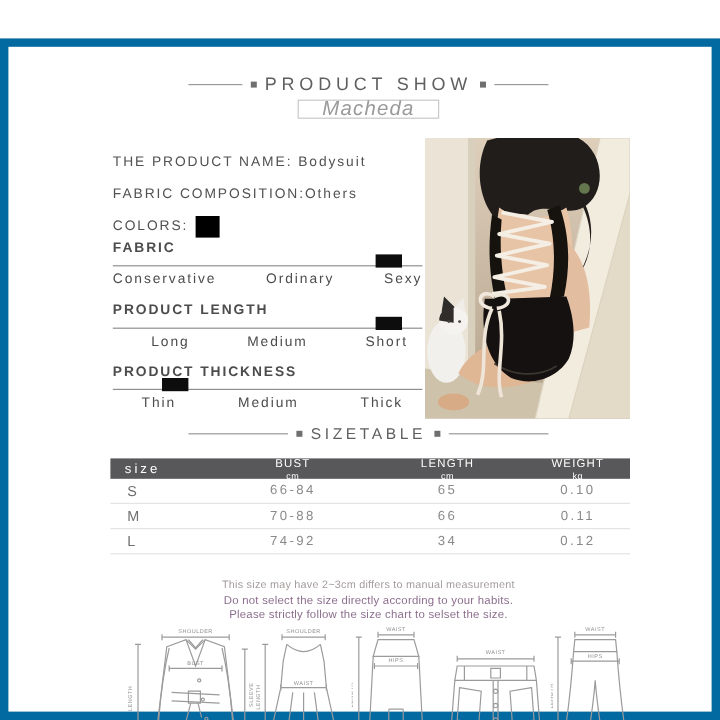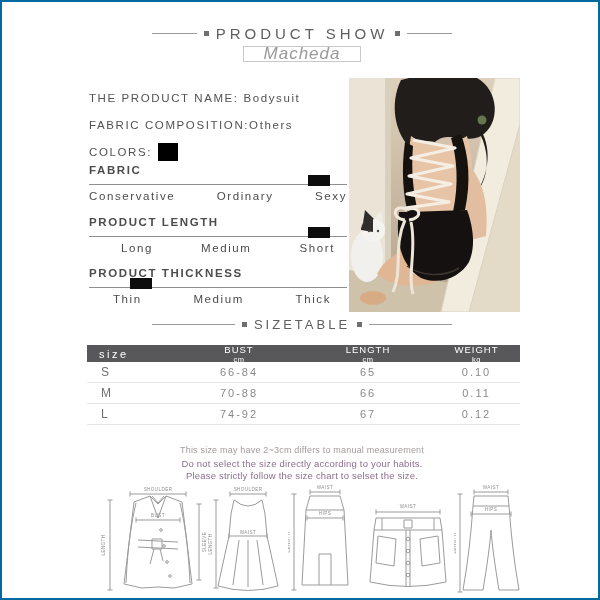--- a/index.html
+++ b/index.html
@@ -1,17 +1,17 @@
 <!DOCTYPE html>
 <html><head>
 <meta charset="utf-8">
 <style>
   html,body{margin:0;padding:0;background:#fff;}
   body{width:600px;height:600px;position:relative;font-family:"Liberation Sans",sans-serif;color:#4d4d4d;overflow:hidden;}
-  .canvas{position:absolute;inset:0;border:2px solid #0369a1;box-sizing:border-box;background:#fff;}
+  .canvas{position:absolute;inset:0;border:7px solid #0369a1;box-sizing:border-box;background:#fff;margin-top:32px;}
 
   
   .sec-header{position:absolute;left:150px;width:300px;display:flex;flex-direction:column;align-items:center;}
   .sec-row{display:flex;align-items:center;width:100%;gap:7px;}
   .hline{flex:1;height:1px;background:#9a9a9a;}
   .sqdot{width:5px;height:5px;background:#6f6f6f;}
   .sec-title{font-size:15px;letter-spacing:4px;color:#5f5f5f;white-space:nowrap;}
   .sec-title.small{font-size:13px;letter-spacing:3px;}
   .brand-box{margin-top:4px;border:1px solid #c9c9c9;padding:0 20px;height:14px;display:flex;align-items:center;}
   .brand-name{font-family:Liberation Sans, sans-serif;font-style:italic;font-size:17px;color:#9a9a9a;letter-spacing:1px;}
@@ -202,21 +202,21 @@
     </div>
     <div class="trow">
       <div class="c0">M</div>
       <div class="c">70-88</div>
       <div class="c">66</div>
       <div class="c">0.11</div>
     </div>
     <div class="trow">
       <div class="c0">L</div>
       <div class="c">74-92</div>
-      <div class="c">67</div>
+      <div class="c">34</div>
       <div class="c">0.12</div>
     </div>
   </div>
 
   <div class="notes">
     <div class="note-gray">This size may have 2~3cm differs to manual measurement</div>
     <div class="note-purple">Do not select the size directly according to your habits.</div>
     <div class="note-purple">Please strictly follow the size chart to selset the size.</div>
   </div>
 

